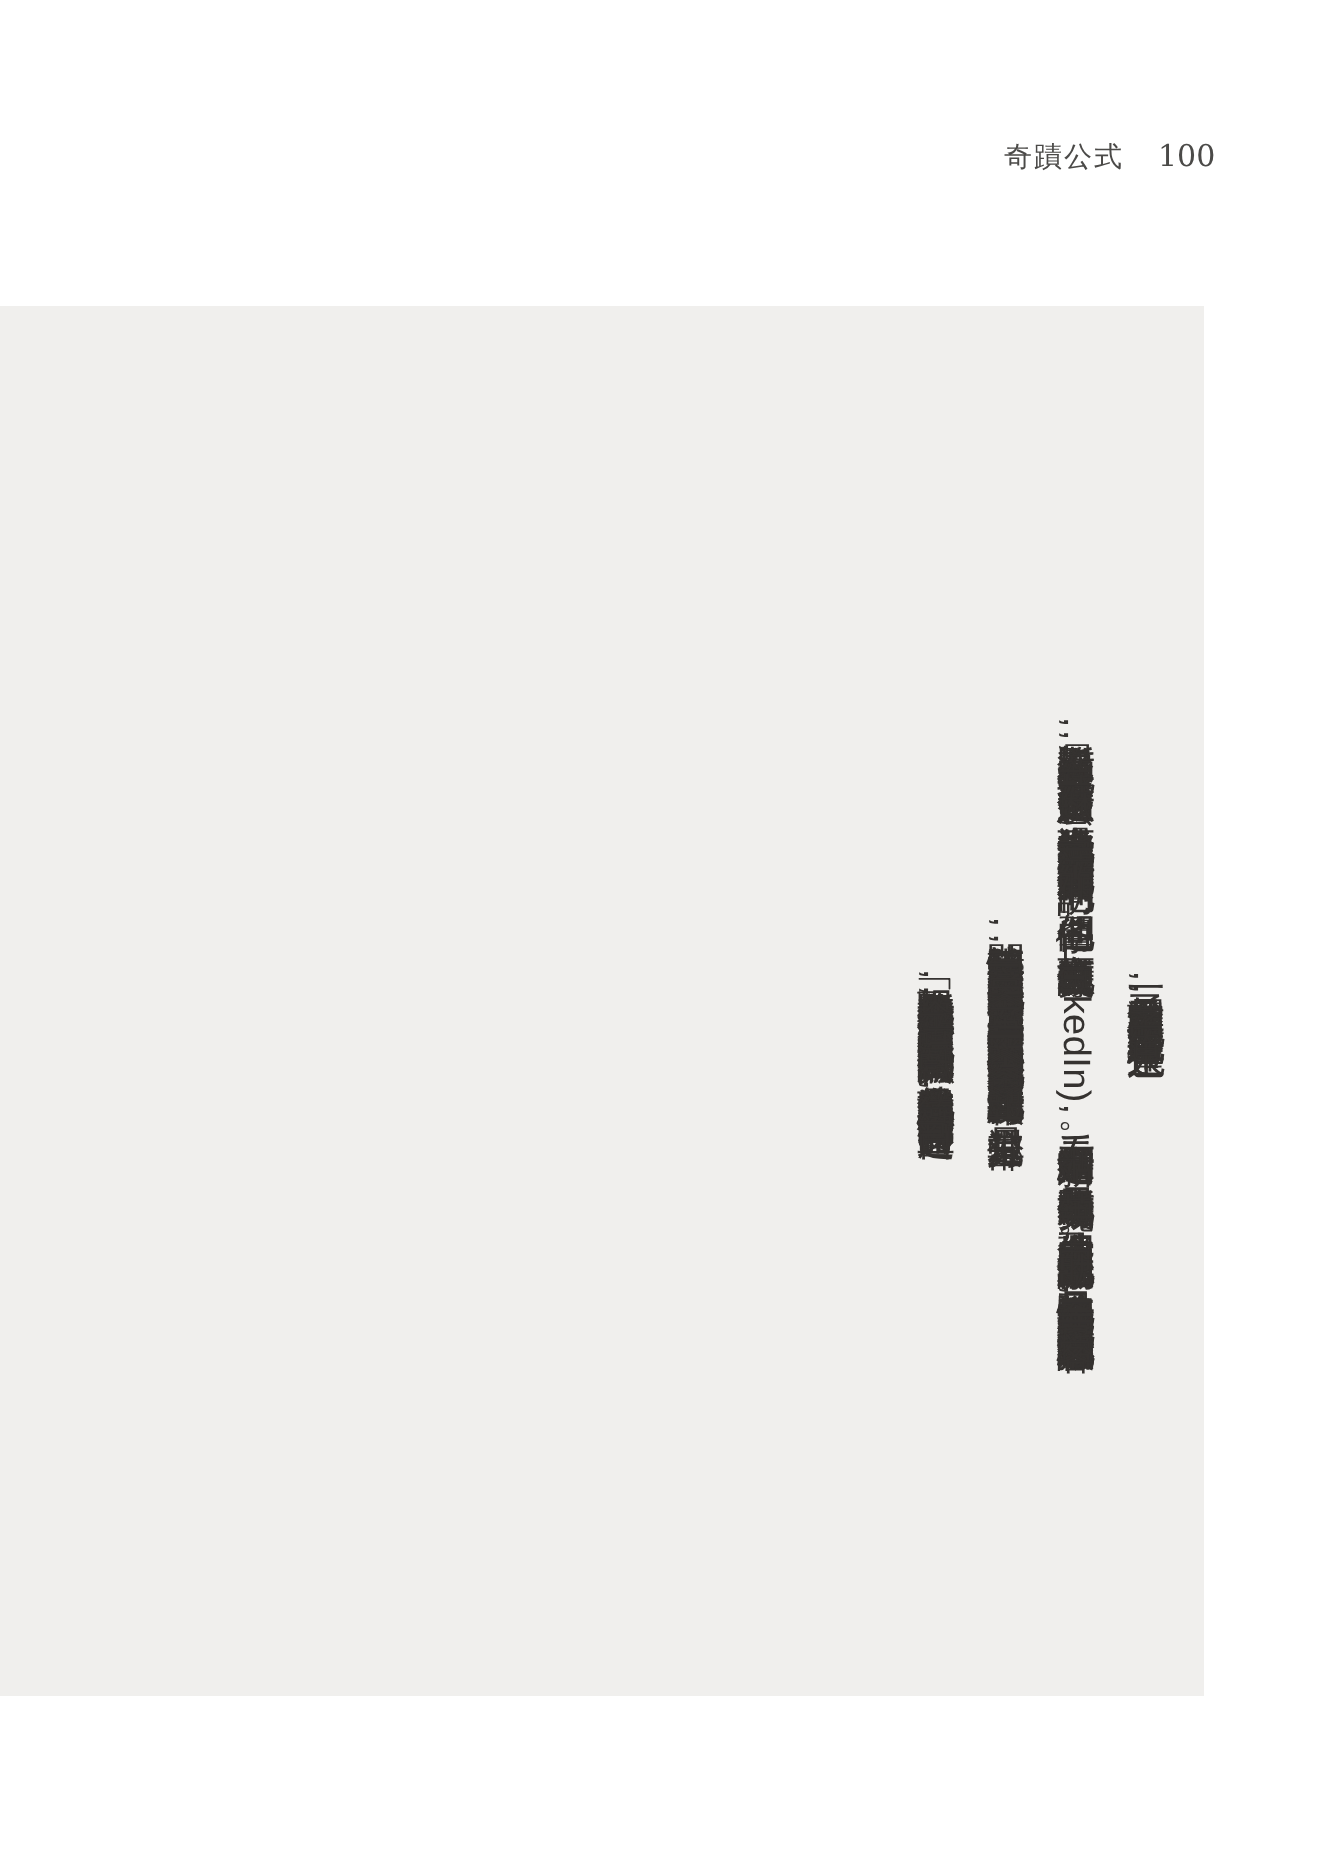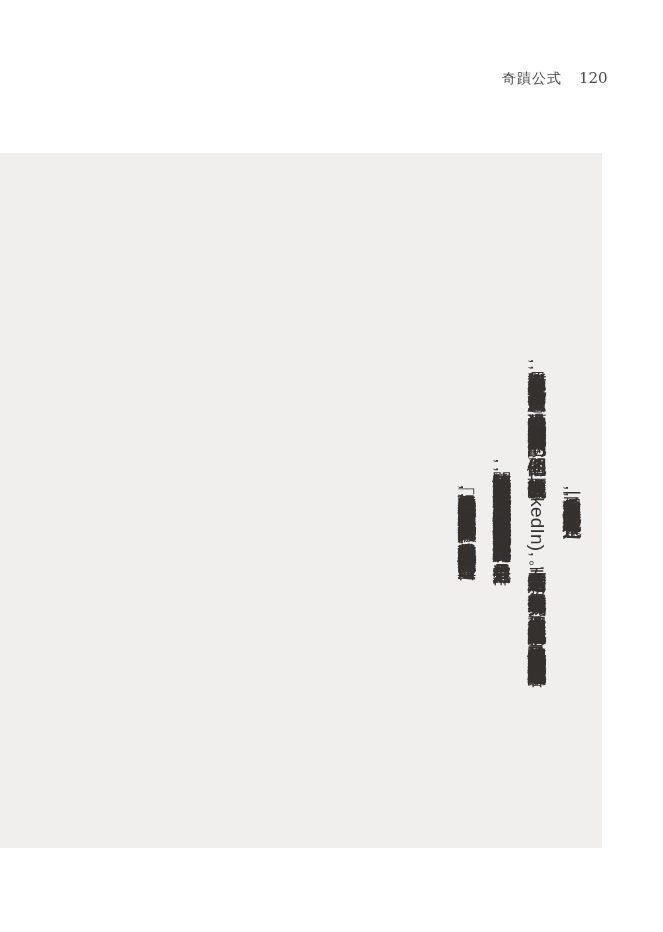--- a/index.html
+++ b/index.html
@@ -65,21 +65,21 @@
     text-indent: 19px;
   }
 </style>
 </head>
 <body>
 
 <div class="page">
 
   <div class="running-head">
     <span class="book-title">奇蹟公式</span>
-    <span class="page-num">120</span>
+    <span class="page-num">100</span>
   </div>
 
   <div class="scan-panel">
     <div class="text-block">
       <p>了一個賽季的室內足球賽,但他受傷了,職業生涯因此告終,連人生也是。</p>
       <p class="indent">路易斯沒有備案,他身無分文,苦苦掙扎,不知道自己還想做什麼。過去他從未考慮過其他可能,現在則知道自己必須想個辦法,於是他開始接觸一群有影響力的人,訪問他們、向他們學習。有位導師告訴他可以去領英(LinkedIn)看看,這在當時還是個新網站。路易斯每天花幾個小時研究領英、建立自己的個人檔案,完整度足以讓其他人開始尋求他的協助。他只是追隨自己的熱情和好奇,直到世界意識到他正在貢獻一些特別的東西,而這種熱誠和好奇心最終也讓他成為一名播客。</p>
       <p class="indent">時間快轉幾年,路易斯已是世上最知名的播客之一,他主持了一個收聽率前百大的節目「偉大的學校」,下載量超過四千萬次;寫了一本躋身《紐約時報》排行榜的暢銷書,還被白宮和前總統歐巴馬評為美國三十歲以下的百大企業家之一;他的媒體曝光度也很驚人,不但上過《艾倫秀》和《今日秀》,也曾登上富比士排行榜和《紐約時報》。這還只是其中一部分。</p>
       <p class="indent">現在路易斯的任務是向全世界分享「偉大」的概念,讓人們有力量改變自己的人生,並幫助他們發掘天賦,讓人人都能對世界做出獨特的貢獻。他在成為職業運動員的道路上所培養的心態和職業道德,是達成更高目標的關鍵,而且遠超過自己</p>
     </div>
   </div>

